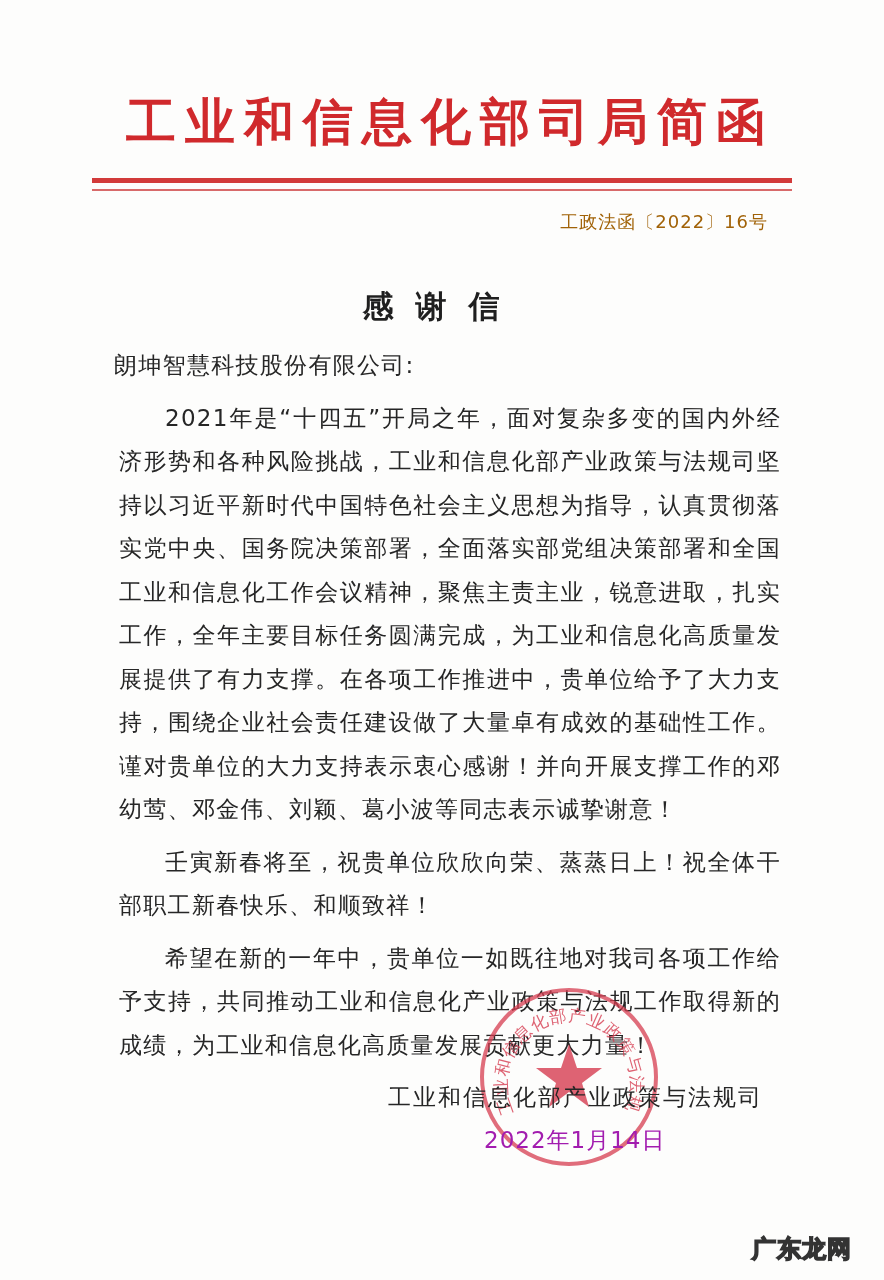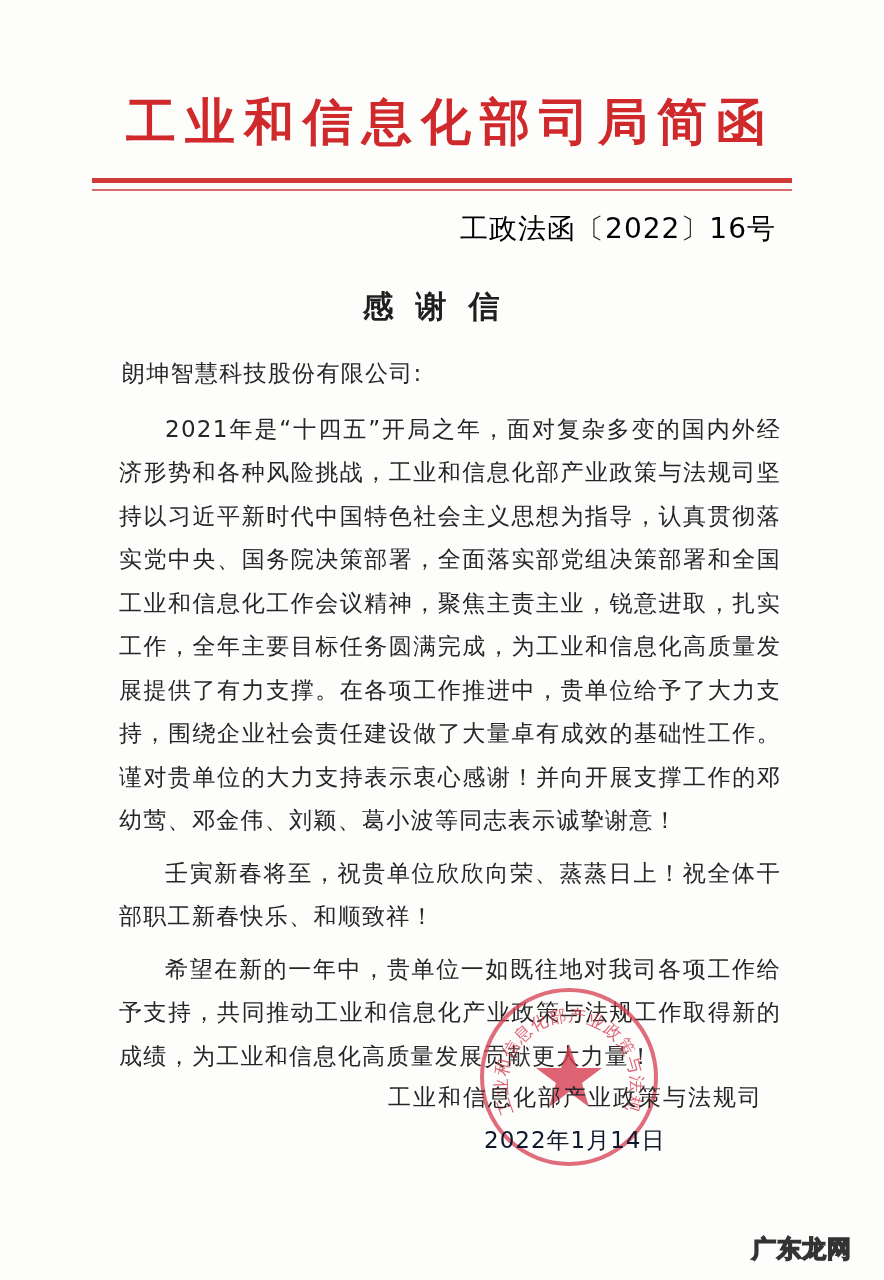--- a/index.html
+++ b/index.html
@@ -9,41 +9,41 @@
   }
   .letterhead {
     position: absolute; left: 126px; top: 92px; width: 640px;
     display: flex; justify-content: space-between;
     color: #d0292c; font-size: 50px; font-weight: bold; line-height: 60px;
     font-family: "DejaVu Serif", serif;
   }
   .rule-thick { position: absolute; left: 92px; top: 178px; width: 700px; height: 5px; background: #d23a3a; }
   .rule-thin { position: absolute; left: 92px; top: 189px; width: 700px; height: 2px; background: #d86a6a; }
   .docno {
-    position: absolute; right: 108px; top: 210px; font-size: 28px; letter-spacing: 1px; color: #000000;
+    position: absolute; right: 116px; top: 210px; font-size: 18px; letter-spacing: 1px; color: #a16207;
     font-family: "DejaVu Sans", sans-serif;
   }
   .title {
     position: absolute; left: 0; width: 884px; top: 286px; text-align: center;
     font-size: 31px; font-weight: bold; letter-spacing: 22px; color: #1f1f1f;
     font-family: "DejaVu Serif", serif;
   }
   .body-text {
     position: absolute; left: 110px; width: 680px; top: 340px;
     font-size: 23px; line-height: 43.5px; color: #262626;
     font-family: "DejaVu Sans", sans-serif; letter-spacing: 1.3px;
   }
-  .salutation { margin: 12px; }
+  .salutation { margin: 4px; }
   .para { margin: 9px; text-indent: 46px; text-align: justify; }
   .signature {
     position: absolute; left: 388px; top: 1082px; font-size: 23px; color: #262626;
     font-family: "DejaVu Sans", sans-serif; letter-spacing: 2px;
   }
   .date {
-    position: absolute; left: 484px; top: 1125px; font-size: 23px; color: #0f172a;
+    position: absolute; left: 484px; top: 1125px; font-size: 23px; color: #a21caf;
     font-family: "DejaVu Sans", sans-serif; letter-spacing: 1px;
   }
   .seal {
     position: absolute; left: 480px; top: 988px; width: 178px; height: 178px;
     border: 4px solid rgba(214, 60, 80, 0.75); border-radius: 50%; box-sizing: border-box;
   }
   .seal svg { position: absolute; left: 0; top: 0; }
   .watermark {
     position: absolute; left: 752px; top: 1233px; font-size: 24px; font-weight: bold;
     color: #404040; -webkit-text-stroke: 1.5px #333; font-family: Liberation Sans, sans-serif; letter-spacing: 1px;

